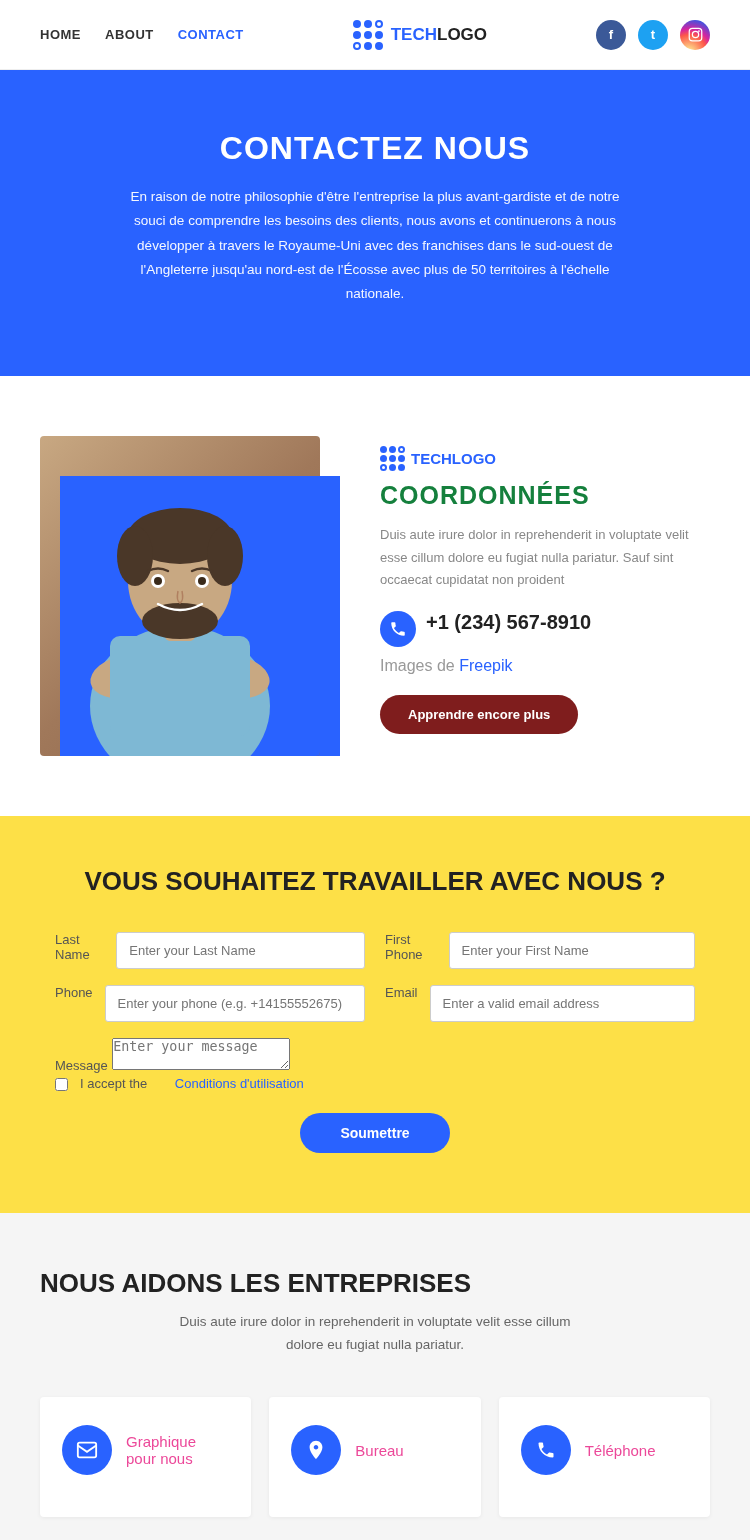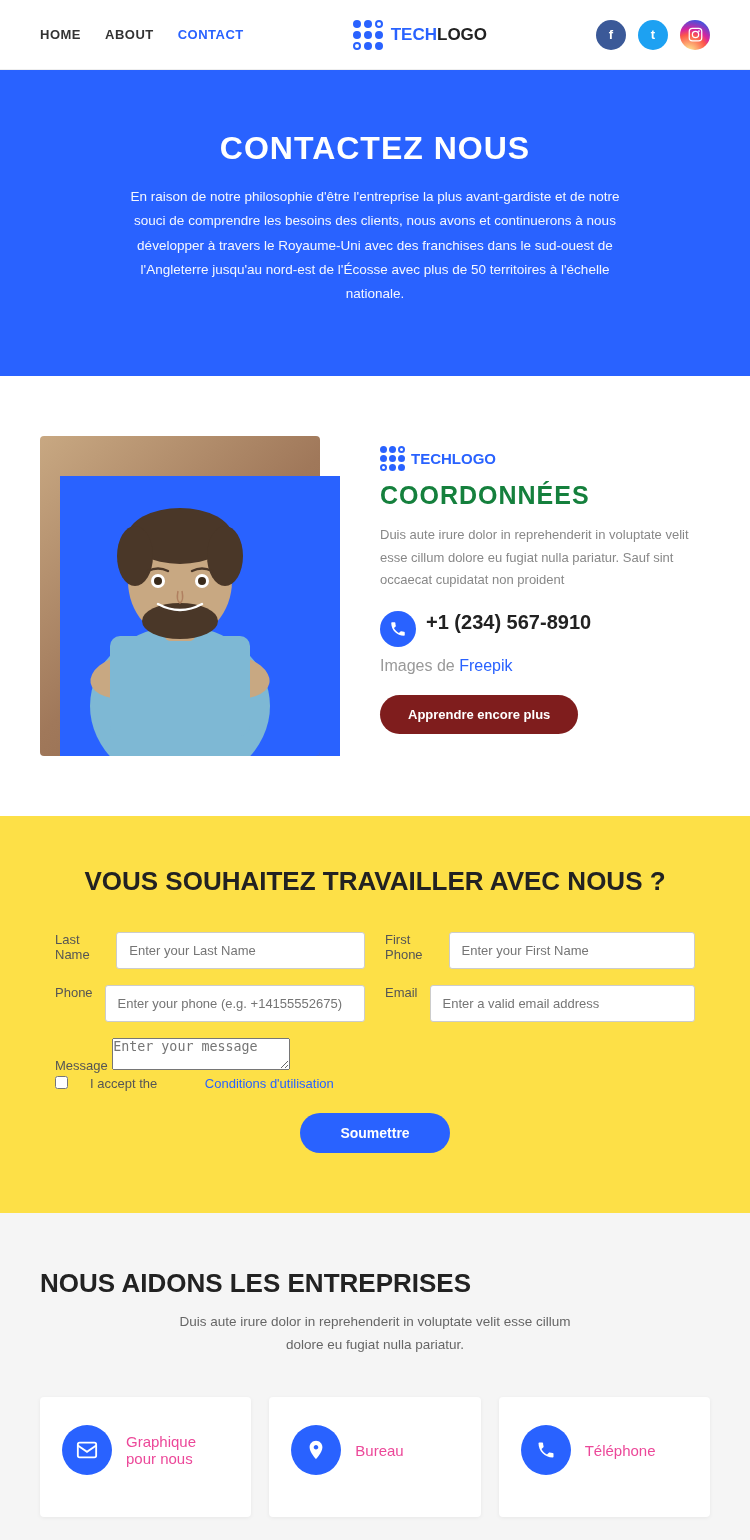--- a/index.html
+++ b/index.html
@@ -213,22 +213,22 @@
       padding: 10px 12px;
       font-size: 13px;
       color: #999;
       outline: none;
       width: 100%;
     }
     .form-message { margin-bottom: 2px; }
     .form-message label { font-size: 13px; color: #555; font-weight: 500; }
     .checkbox-row {
       display: flex;
-      align-items: flex-start;
-      gap: 22px;
+      align-items: flex-end;
+      gap: 12px;
       margin-bottom: 22px;
       font-size: 13px;
       color: #555;
     }
     .checkbox-row a { color: #2962ff; text-decoration: none; }
     .submit-row { text-align: center; }
     .btn-submit {
       background: #2962ff;
       color: #fff;
       border: none;

